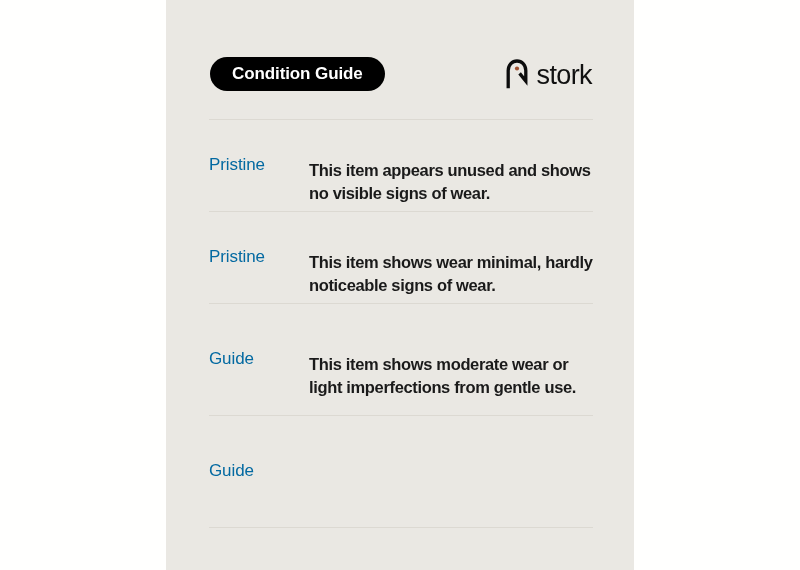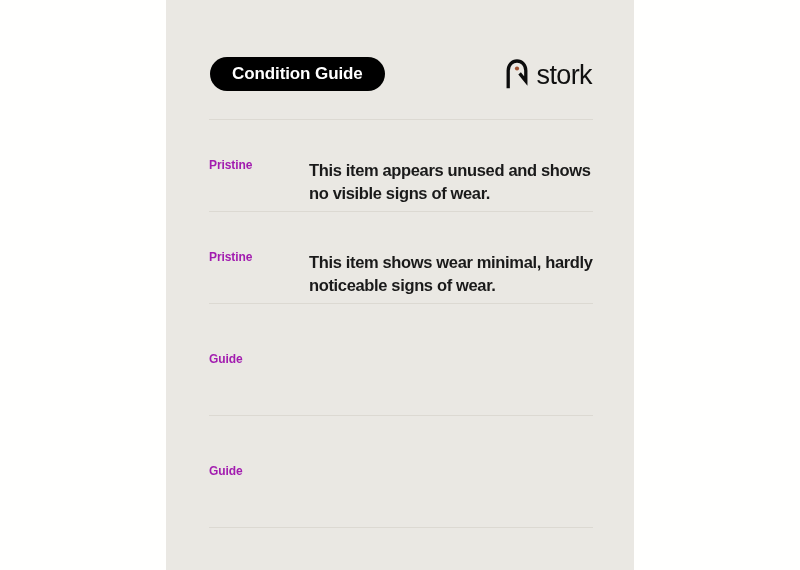--- a/index.html
+++ b/index.html
@@ -91,25 +91,24 @@
     width: 100%;
   }
   .row {
     display: flex;
     align-items: center;
     box-sizing: border-box;
   }
   .row-label {
     width: 100px;
     flex: 0 0 100px;
-    font-size: 12px;
-    color: #a21caf;
+    font-size: 17px;
+    color: #0369a1;
     letter-spacing: -0.1px;
     line-height: 1.2;
-    font-weight: bold;
   }
   .row-desc {
     flex: 1 1 auto;
     font-size: 16.5px;
     font-weight: bold;
     color: #1A1A1A;
     line-height: 1.37;
     letter-spacing: -0.35px;
     margin-top: 32px;
   }
@@ -152,20 +151,21 @@
 
       <div class="row row-h2">
         <div class="row-label">Pristine</div>
         <div class="row-desc">This item shows wear minimal, hardly noticeable signs of wear.</div>
       </div>
 
       <div class="divider"></div>
 
       <div class="row row-h3">
         <div class="row-label">Guide</div>
+        <div class="row-desc">This item shows moderate wear or light imperfections from gentle use.</div>
       </div>
 
       <div class="divider"></div>
 
       <div class="row row-h3">
         <div class="row-label">Guide</div>
       </div>
 
       <div class="divider"></div>
 

